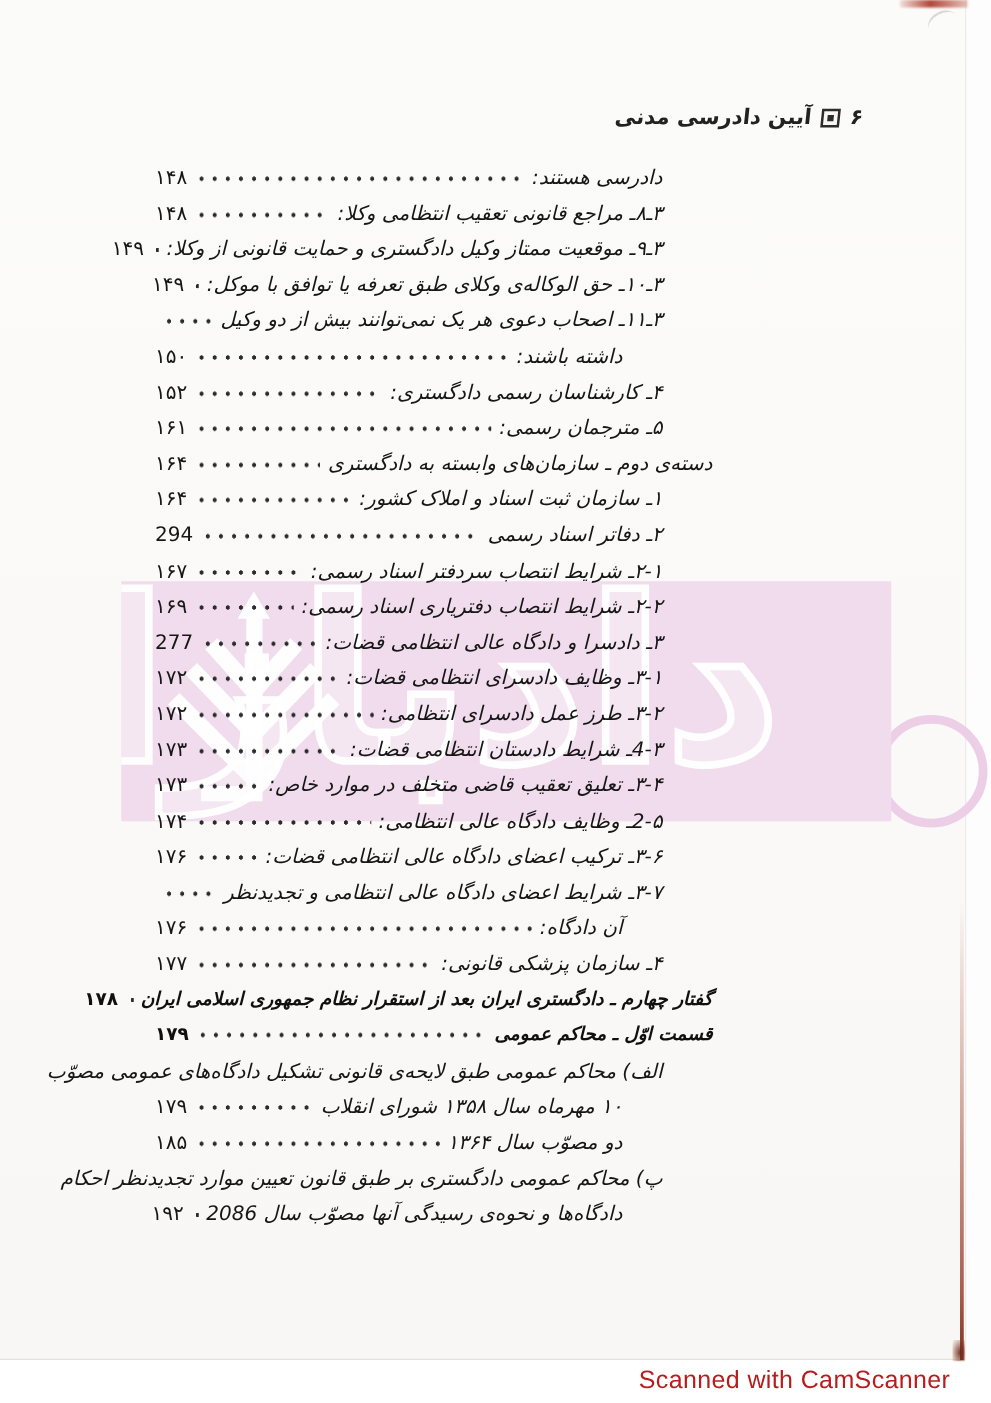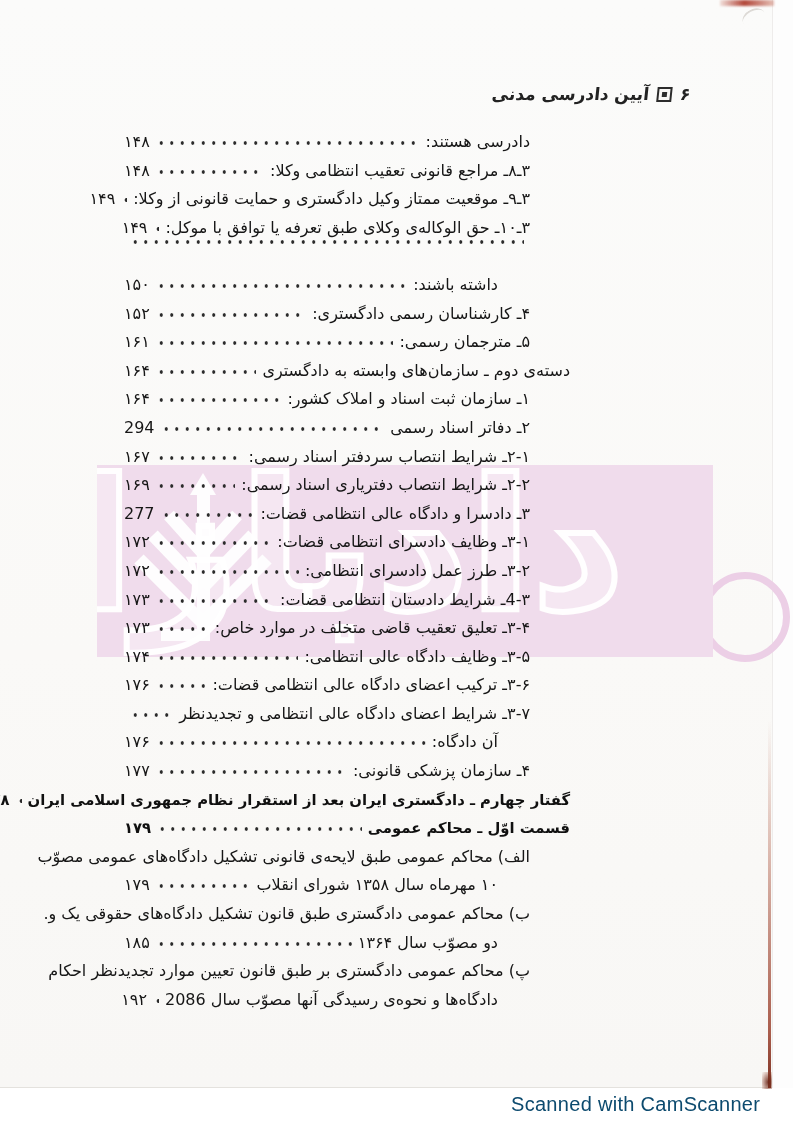--- a/index.html
+++ b/index.html
@@ -36,32 +36,32 @@
            font-weight:bold;font-size:182px;line-height:210px;letter-spacing:4px;
            color:rgba(255,255,255,.32);-webkit-text-stroke:6px rgba(255,255,255,.95);}
   .wm-tree{position:absolute;left:14px;top:6px;}
   .wm-spill{position:absolute;left:700px;top:572px;width:76px;height:76px;border-radius:50%;
             border:7px solid var(--spill,#eccfe6);z-index:0;}
 
   
   .toc{position:absolute;right:263px;top:128px;width:406px;direction:rtl;z-index:2;
        font-size:16px;color:#161616;}
   .row{display:flex;align-items:baseline;height:28.6px;line-height:28.6px;white-space:nowrap;}
-  .row .t{flex:0 0 auto;}
+  .row .t{flex:0 0 auto;font-style:italic;}
   .row .pg{flex:0 0 auto;}
   .dots{flex:1 1 auto;min-width:6px;height:4px;margin:0 6px;transform:translateY(-2px);
         background-image:radial-gradient(circle,#2b2b2b 1.55px,transparent 1.9px);
         background-size:10.5px 4px;background-repeat:repeat-x;background-position:left bottom;}
   .row.indent{padding-right:32px;}
   .row.outdent{margin-right:-40px;}
   .row.bold{font-weight:bold;font-size:14.8px;color:#101010;}
 
   
   .cam{position:absolute;left:511px;top:1093px;font-family:"Liberation Sans",sans-serif;
-       font-size:20px;font-weight:500;color:#0c4a6e;letter-spacing:.3px;}
+       font-size:20px;font-weight:500;color:#b91c1c;letter-spacing:.3px;}
 </style>
 </head>
 <body>
 
 <div class="paper"></div>
 <div class="paper-edge"></div>
 <div class="paper-bottom-line"></div>
 
 <div class="smudge-top"></div>
 <div class="curl-mark"></div>
@@ -109,20 +109,21 @@
       <span class="t">۳ـ۹ـ موقعیت ممتاز وکیل دادگستری و حمایت قانونی از وکلا:</span>
       <span class="dots"></span>
       <span class="pg">۱۴۹</span>
     </div>
     <div class="row">
       <span class="t">۳ـ۱۰ـ حق الوکاله‌ی وکلای طبق تعرفه یا توافق با موکل:</span>
       <span class="dots"></span>
       <span class="pg">۱۴۹</span>
     </div>
     <div class="row">
+      <span class="t">۳ـ۱۱ـ اصحاب دعوی هر یک نمی‌توانند بیش از دو وکیل</span>
       <span class="dots"></span>
     </div>
     <div class="row indent">
       <span class="t">داشته باشند:</span>
       <span class="dots"></span>
       <span class="pg">۱۵۰</span>
     </div>
     <div class="row">
       <span class="t">۴ـ کارشناسان رسمی دادگستری:</span>
       <span class="dots"></span>
@@ -177,21 +178,21 @@
       <span class="t">4-۳ـ شرایط دادستان انتظامی قضات:</span>
       <span class="dots"></span>
       <span class="pg">۱۷۳</span>
     </div>
     <div class="row">
       <span class="t">۳-۴ـ تعلیق تعقیب قاضی متخلف در موارد خاص:</span>
       <span class="dots"></span>
       <span class="pg">۱۷۳</span>
     </div>
     <div class="row">
-      <span class="t">۳-۵ـ وظایف دادگاه عالی انتظامی:</span>
+      <span class="t">2-۵ـ وظایف دادگاه عالی انتظامی:</span>
       <span class="dots"></span>
       <span class="pg">۱۷۴</span>
     </div>
     <div class="row">
       <span class="t">۳-۶ـ ترکیب اعضای دادگاه عالی انتظامی قضات:</span>
       <span class="dots"></span>
       <span class="pg">۱۷۶</span>
     </div>
     <div class="row">
       <span class="t">۳-۷ـ شرایط اعضای دادگاه عالی انتظامی و تجدیدنظر</span>
@@ -218,23 +219,20 @@
       <span class="pg">۱۷۹</span>
     </div>
     <div class="row">
       <span class="t">الف) محاکم عمومی طبق لایحه‌ی قانونی تشکیل دادگاه‌های عمومی مصوّب</span>
     </div>
     <div class="row indent">
       <span class="t">۱۰ مهرماه سال ۱۳۵۸ شورای انقلاب</span>
       <span class="dots"></span>
       <span class="pg">۱۷۹</span>
     </div>
-    <div class="row">
-      <span class="t">ب) محاکم عمومی دادگستری طبق قانون تشکیل دادگاه‌های حقوقی یک و.</span>
-    </div>
     <div class="row indent">
       <span class="t">دو مصوّب سال ۱۳۶۴</span>
       <span class="dots"></span>
       <span class="pg">۱۸۵</span>
     </div>
     <div class="row">
       <span class="t">پ) محاکم عمومی دادگستری بر طبق قانون تعیین موارد تجدیدنظر احکام</span>
     </div>
     <div class="row indent">
       <span class="t">دادگاه‌ها و نحوه‌ی رسیدگی آنها مصوّب سال 2086</span>

